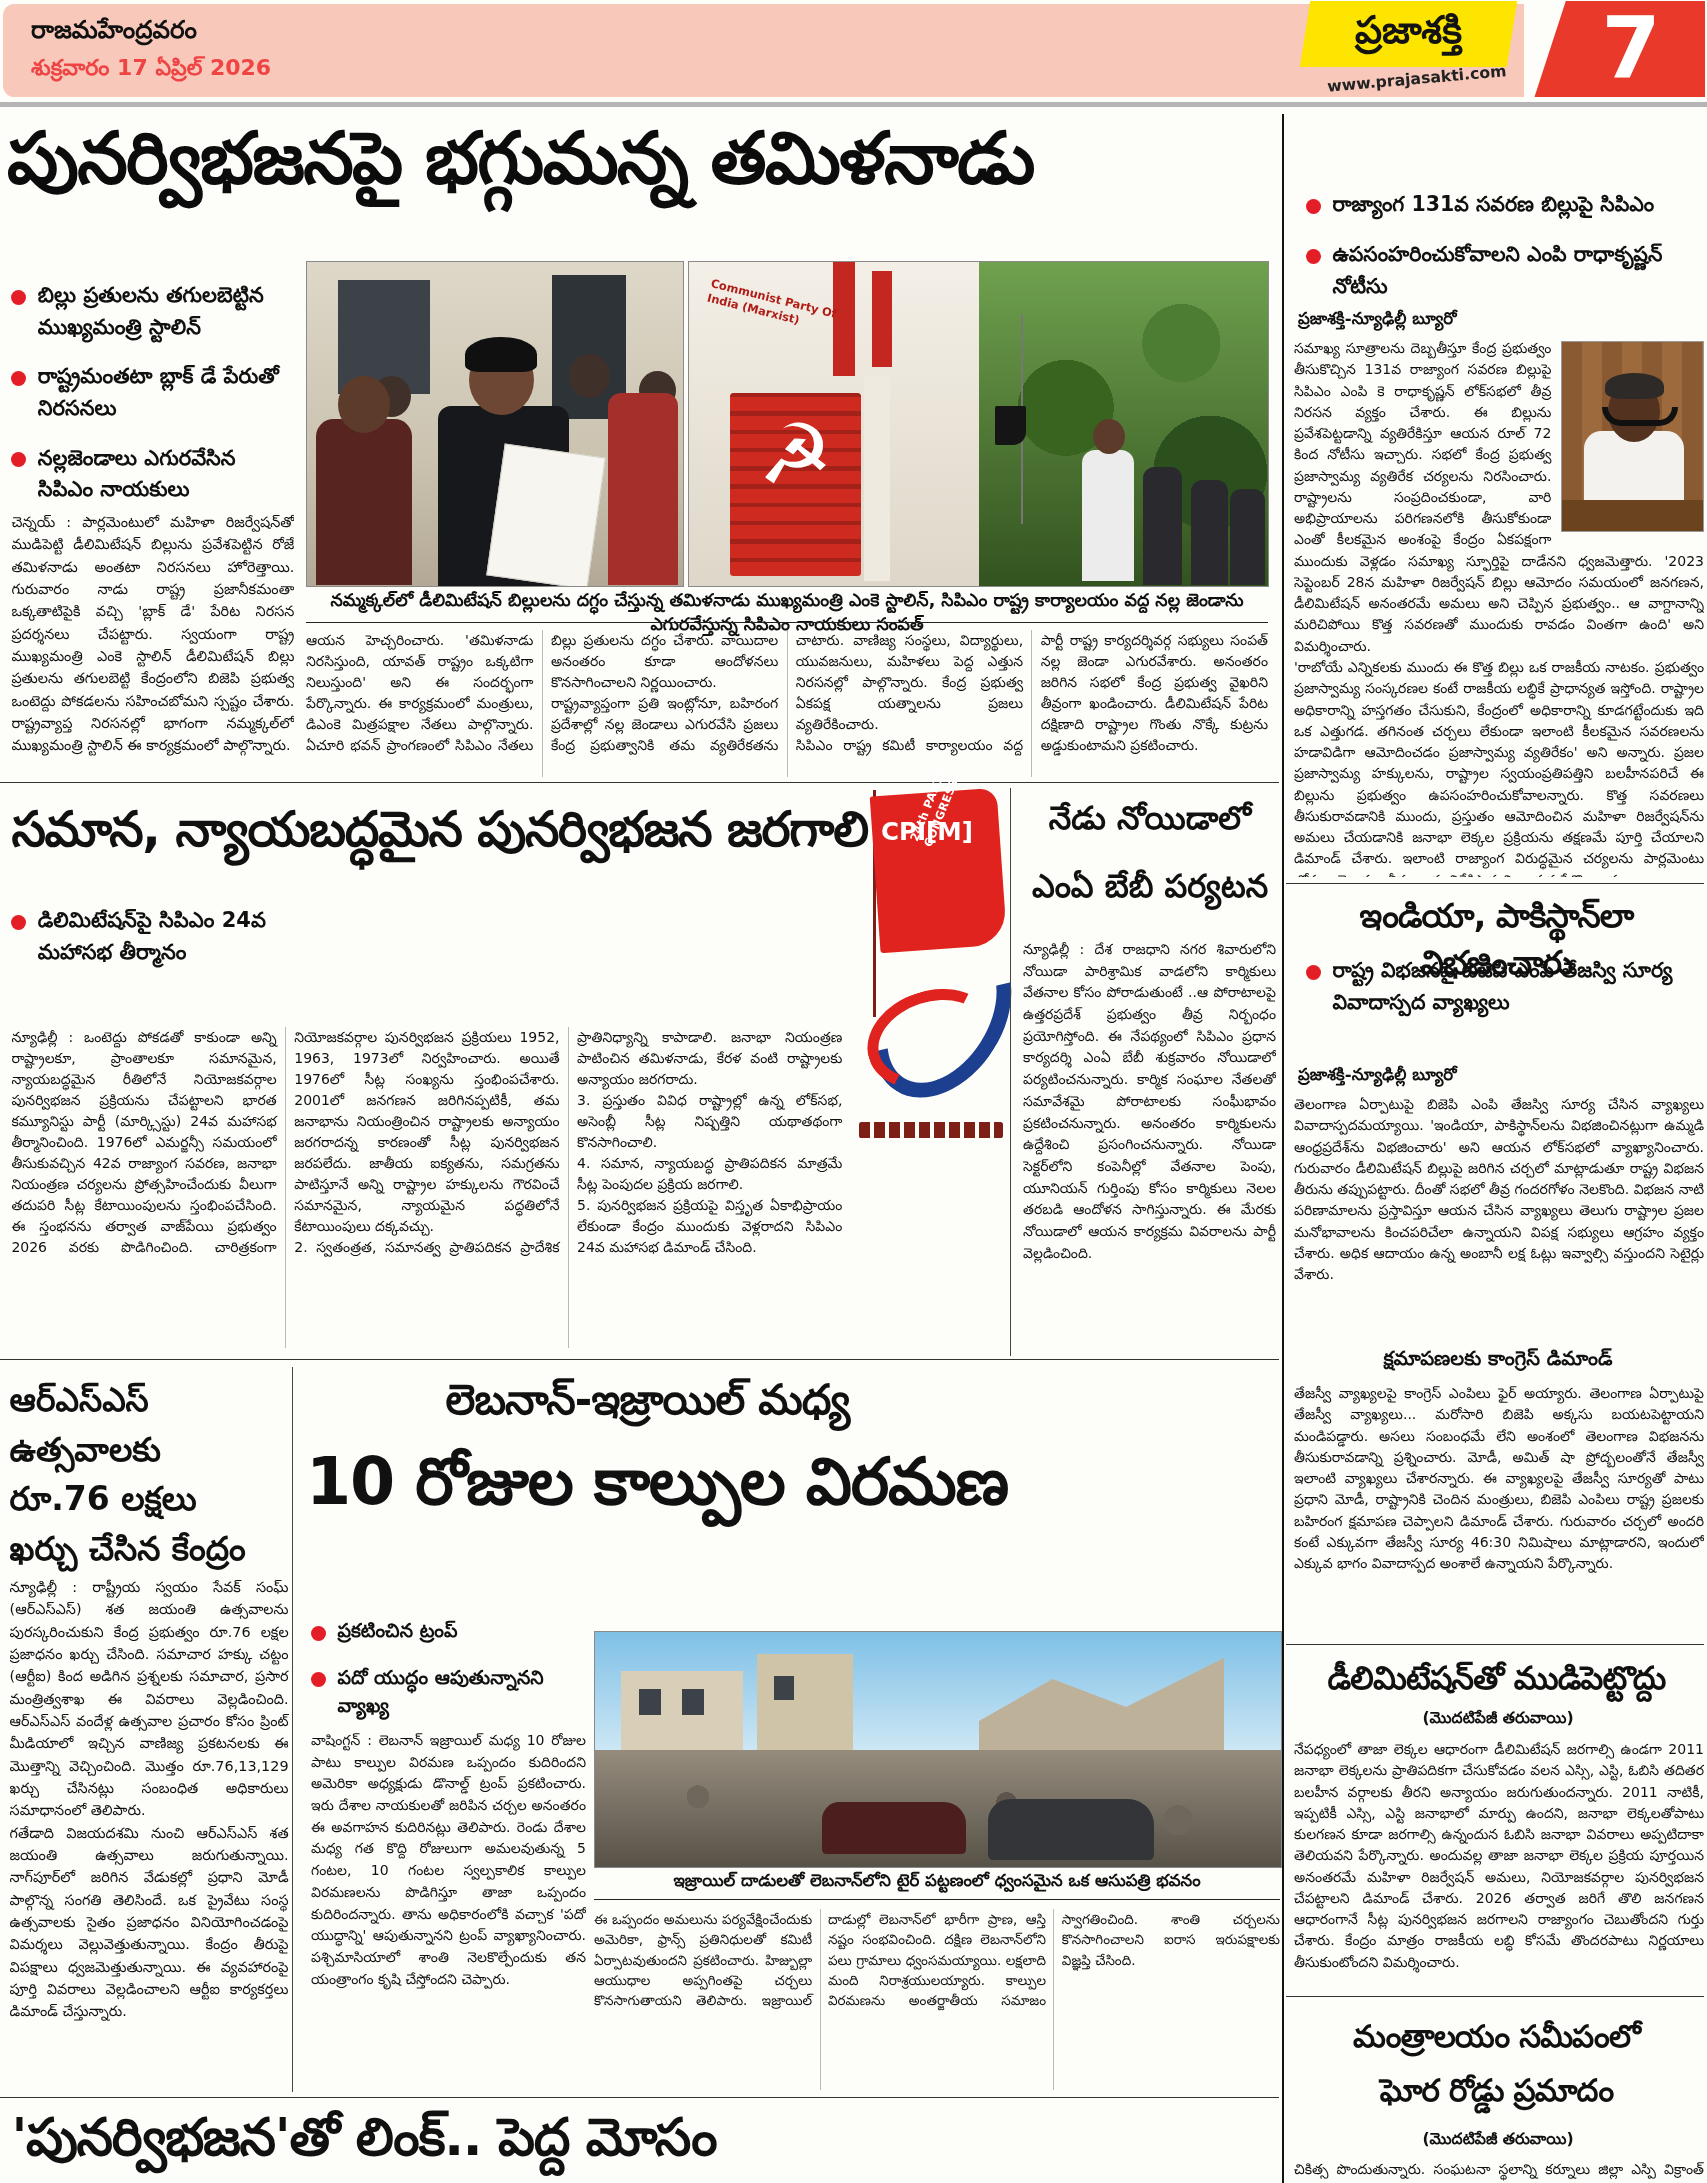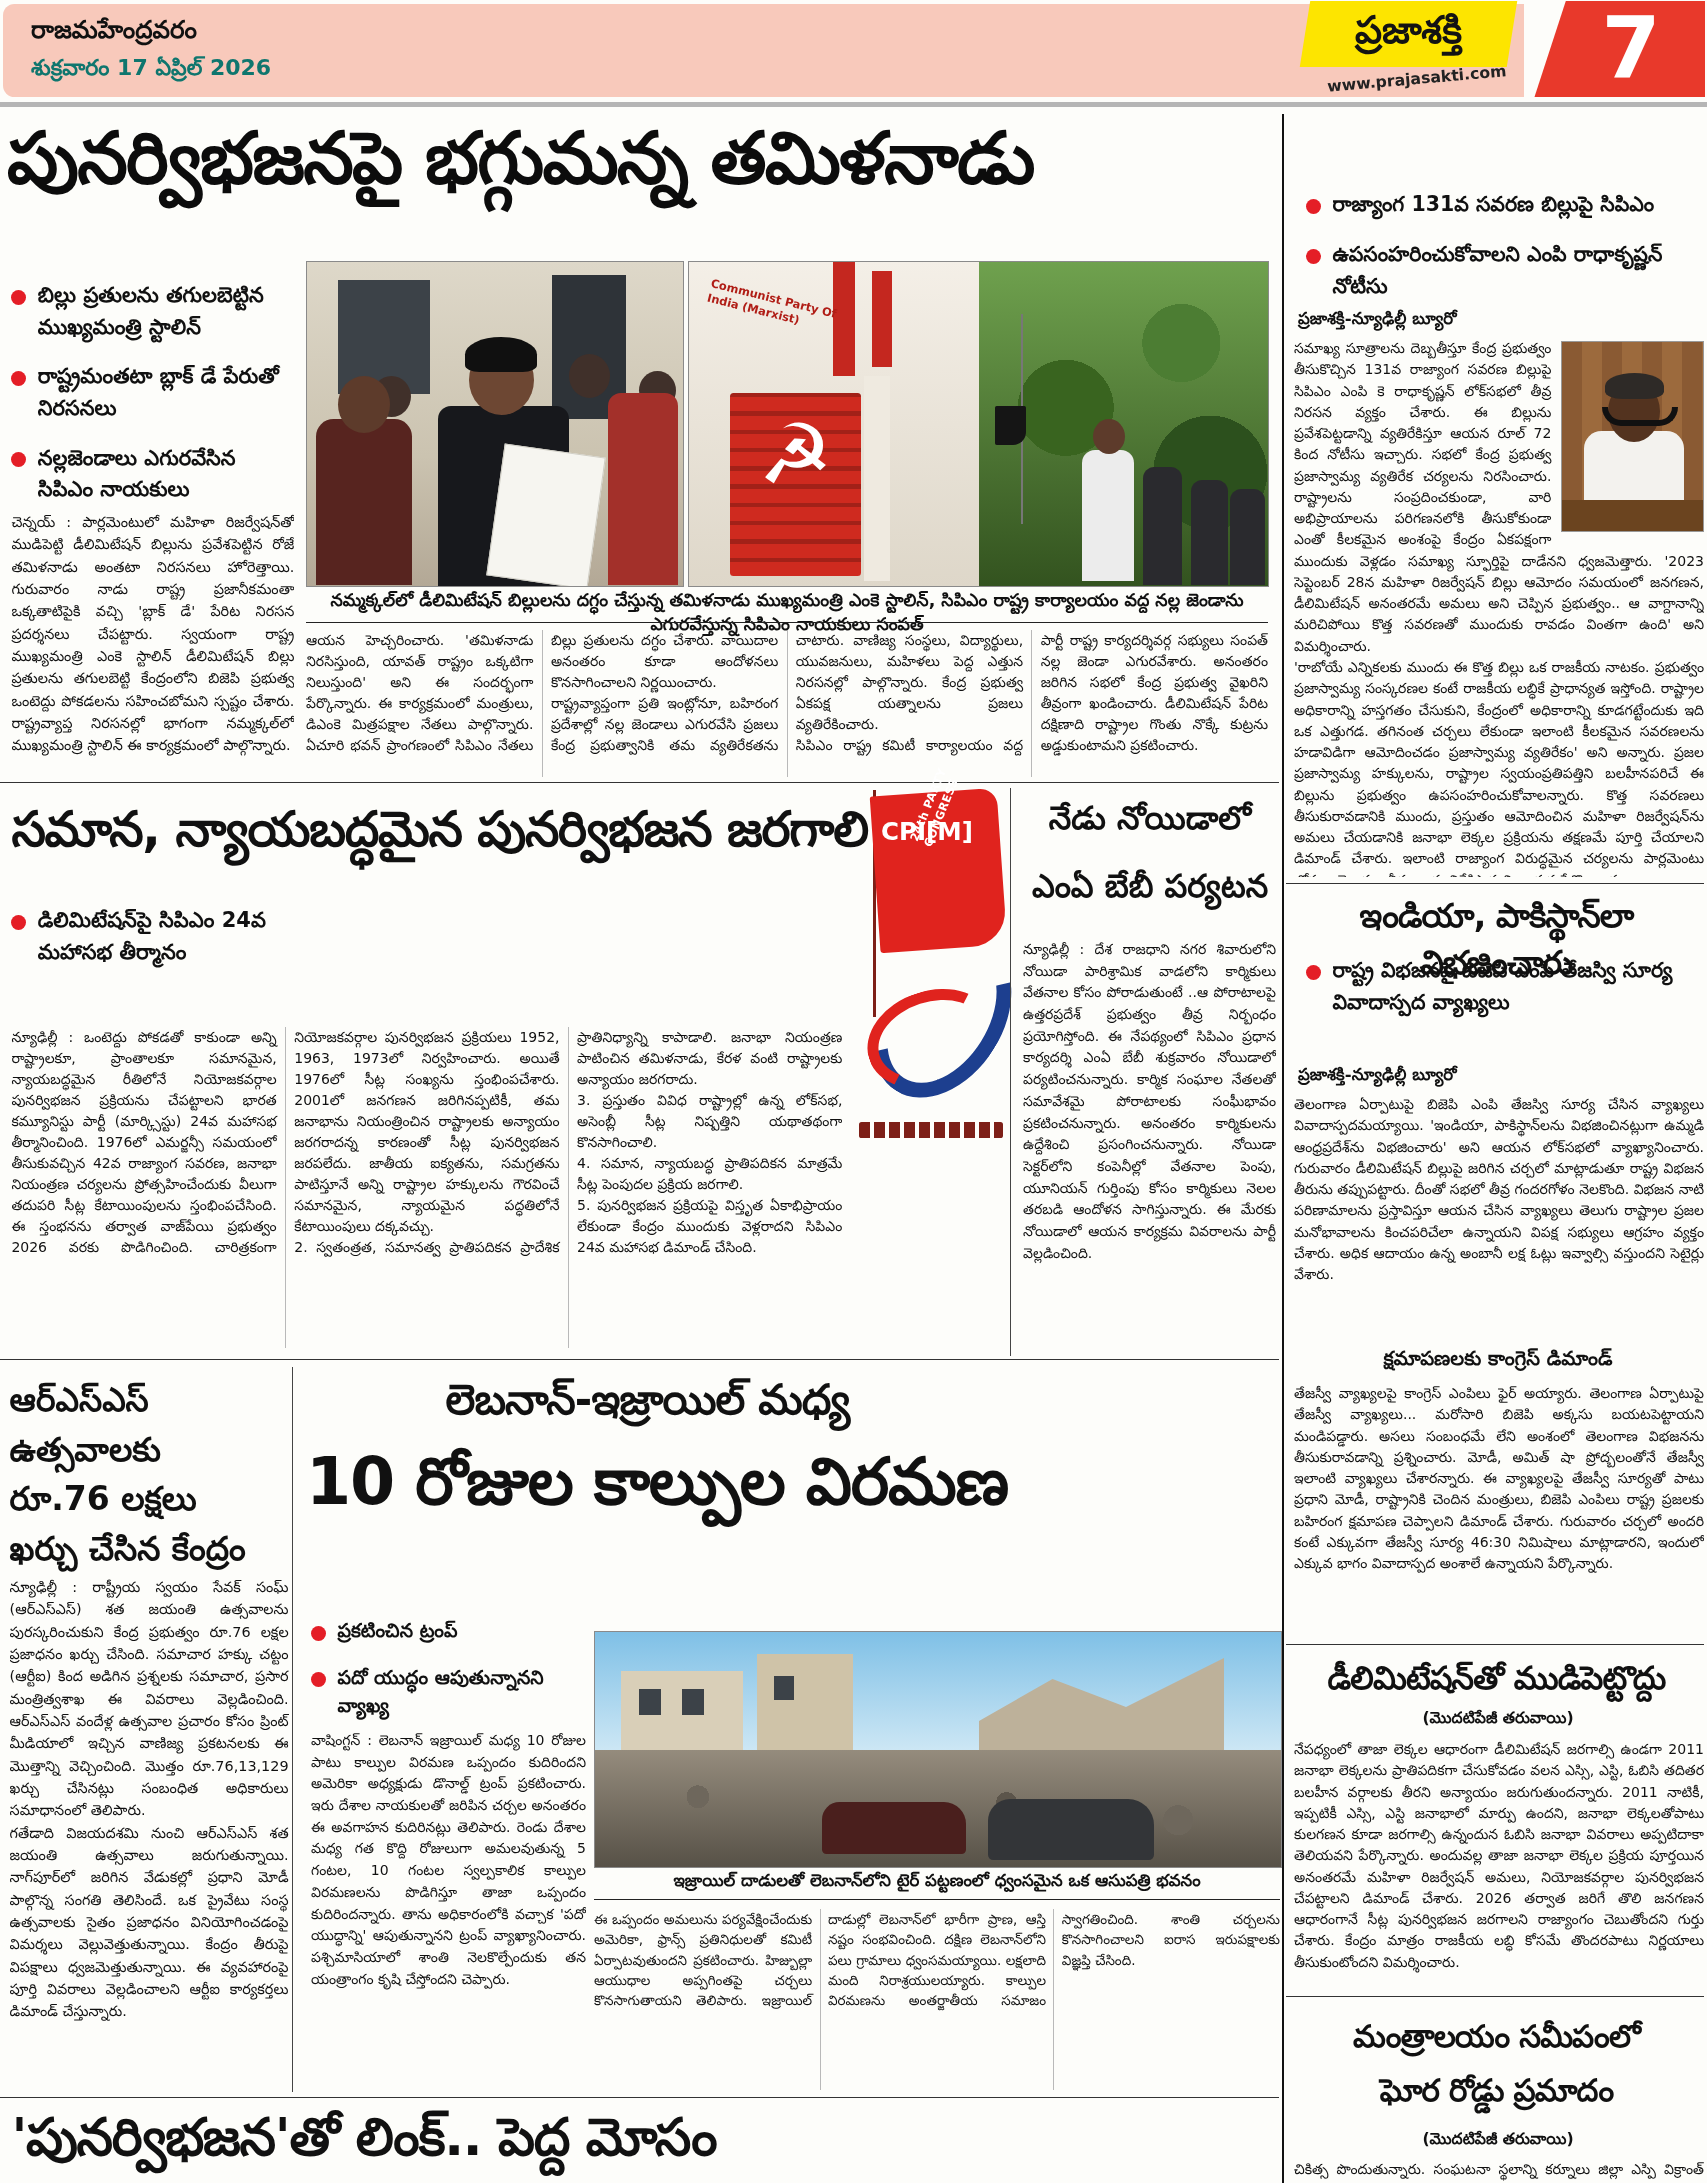--- a/index.html
+++ b/index.html
@@ -6,21 +6,21 @@
   body{background:#e9e7e2;font-family:"DejaVu Sans","Liberation Sans",sans-serif;}
   #page{position:relative;width:1707px;height:2682px;background:#fdfdfa;overflow:hidden;color:#111;}
   .abs{position:absolute;}
   .just{text-align:justify;}
   .clip{overflow:hidden;}
   .pre{white-space:pre-line;}
 
   
   .header-band{left:2.6px;top:3.5px;width:1521px;height:93px;background:#f8c9bb;border-radius:11.4px 0 0 11.4px;}
   .hdr-location{left:31px;top:15px;font-size:24.5px;font-weight:800;color:#111;}
-  .hdr-date{left:31px;top:55px;font-size:22px;font-weight:800;color:#0f766e;}
+  .hdr-date{left:31px;top:55px;font-size:22px;font-weight:800;color:#ef4444;}
   .mast-yellow{left:1305px;top:0.9px;width:207px;height:66px;background:#fde500;transform:skewX(-9deg);display:flex;align-items:center;justify-content:center;}
   .mast-title{font-size:38px;font-weight:900;color:#131313;transform:skewX(9deg);}
   .mast-site{left:1327px;top:69px;font-size:15.7px;font-weight:600;color:#222;transform:rotate(-5deg);}
   .page-red{left:1531px;top:0.9px;width:174px;height:96px;background:#e8392b;clip-path:polygon(20% 0,100% 0,100% 100%,2% 100%);display:flex;align-items:center;justify-content:center;}
   .page-no{font-size:85px;font-weight:800;color:#ffffff;padding-left:26px;}
   .header-rule{left:0;top:102px;width:1707px;height:5.2px;background:#b5b5b5;}
 
   
   .vrule{background:#444;width:0.9px;}
   .hrule{background:#333;height:1.3px;}

